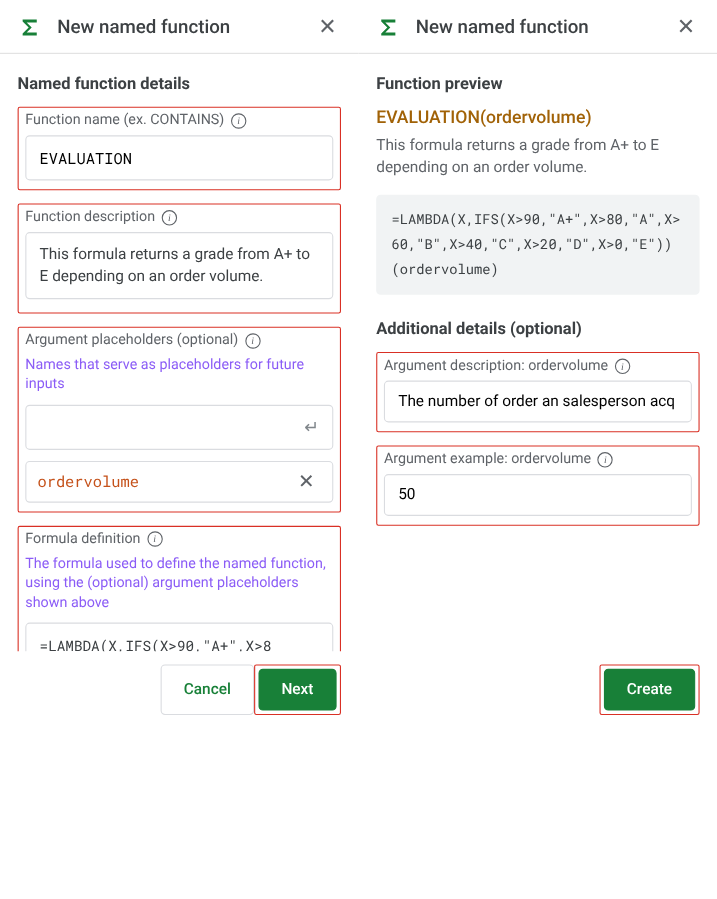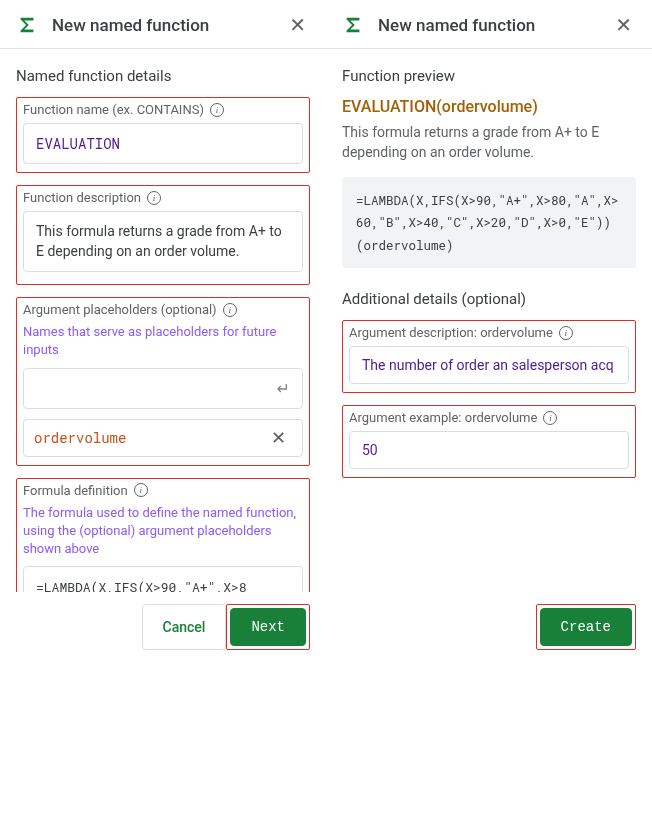--- a/index.html
+++ b/index.html
@@ -52,21 +52,21 @@
     line-height: 1;
   }
   .panel-body {
     padding: 18px 16px 0 16px;
     flex: 1;
     overflow: hidden;
   }
   .section-heading {
     font-size: 15px;
     color: #3c4043;
-    font-weight: 400;
+    font-weight: 700;
     margin-bottom: 12px;
   }
   .hl-box {
     border: 1.5px solid #d93025;
     border-radius: 2px;
     padding: 4px 6px 8px 6px;
     margin-bottom: 12px;
   }
   .field-label {
     font-size: 13px;
@@ -96,21 +96,21 @@
     font-style: italic;
     flex-shrink: 0;
   }
   .text-input {
     width: 100%;
     border: 1px solid #dadce0;
     border-radius: 4px;
     padding: 10px 12px;
     font-size: 14px;
     font-family: inherit;
-    color: #4c1d95;
+    color: #000000;
   }
   .mono-input {
     font-family: "Roboto Mono", "Courier New", monospace;
   }
   .textarea {
     width: 100%;
     border: 1px solid #dadce0;
     border-radius: 4px;
     padding: 10px 12px;
     font-size: 14px;
@@ -183,21 +183,20 @@
   }
   .btn-secondary {
     background: #fff;
     border: 1px solid #dadce0;
     color: #188038;
   }
   .btn-primary {
     background: #188038;
     border: 1px solid #188038;
     color: #fff;
-    font-family: Liberation Mono, monospace;
   }
   .btn-primary-wrap {
     border: 1.5px solid #d93025;
     border-radius: 2px;
     padding: 3px;
     display: inline-block;
   }
   .preview-title {
     font-size: 16px;
     font-weight: 500;

